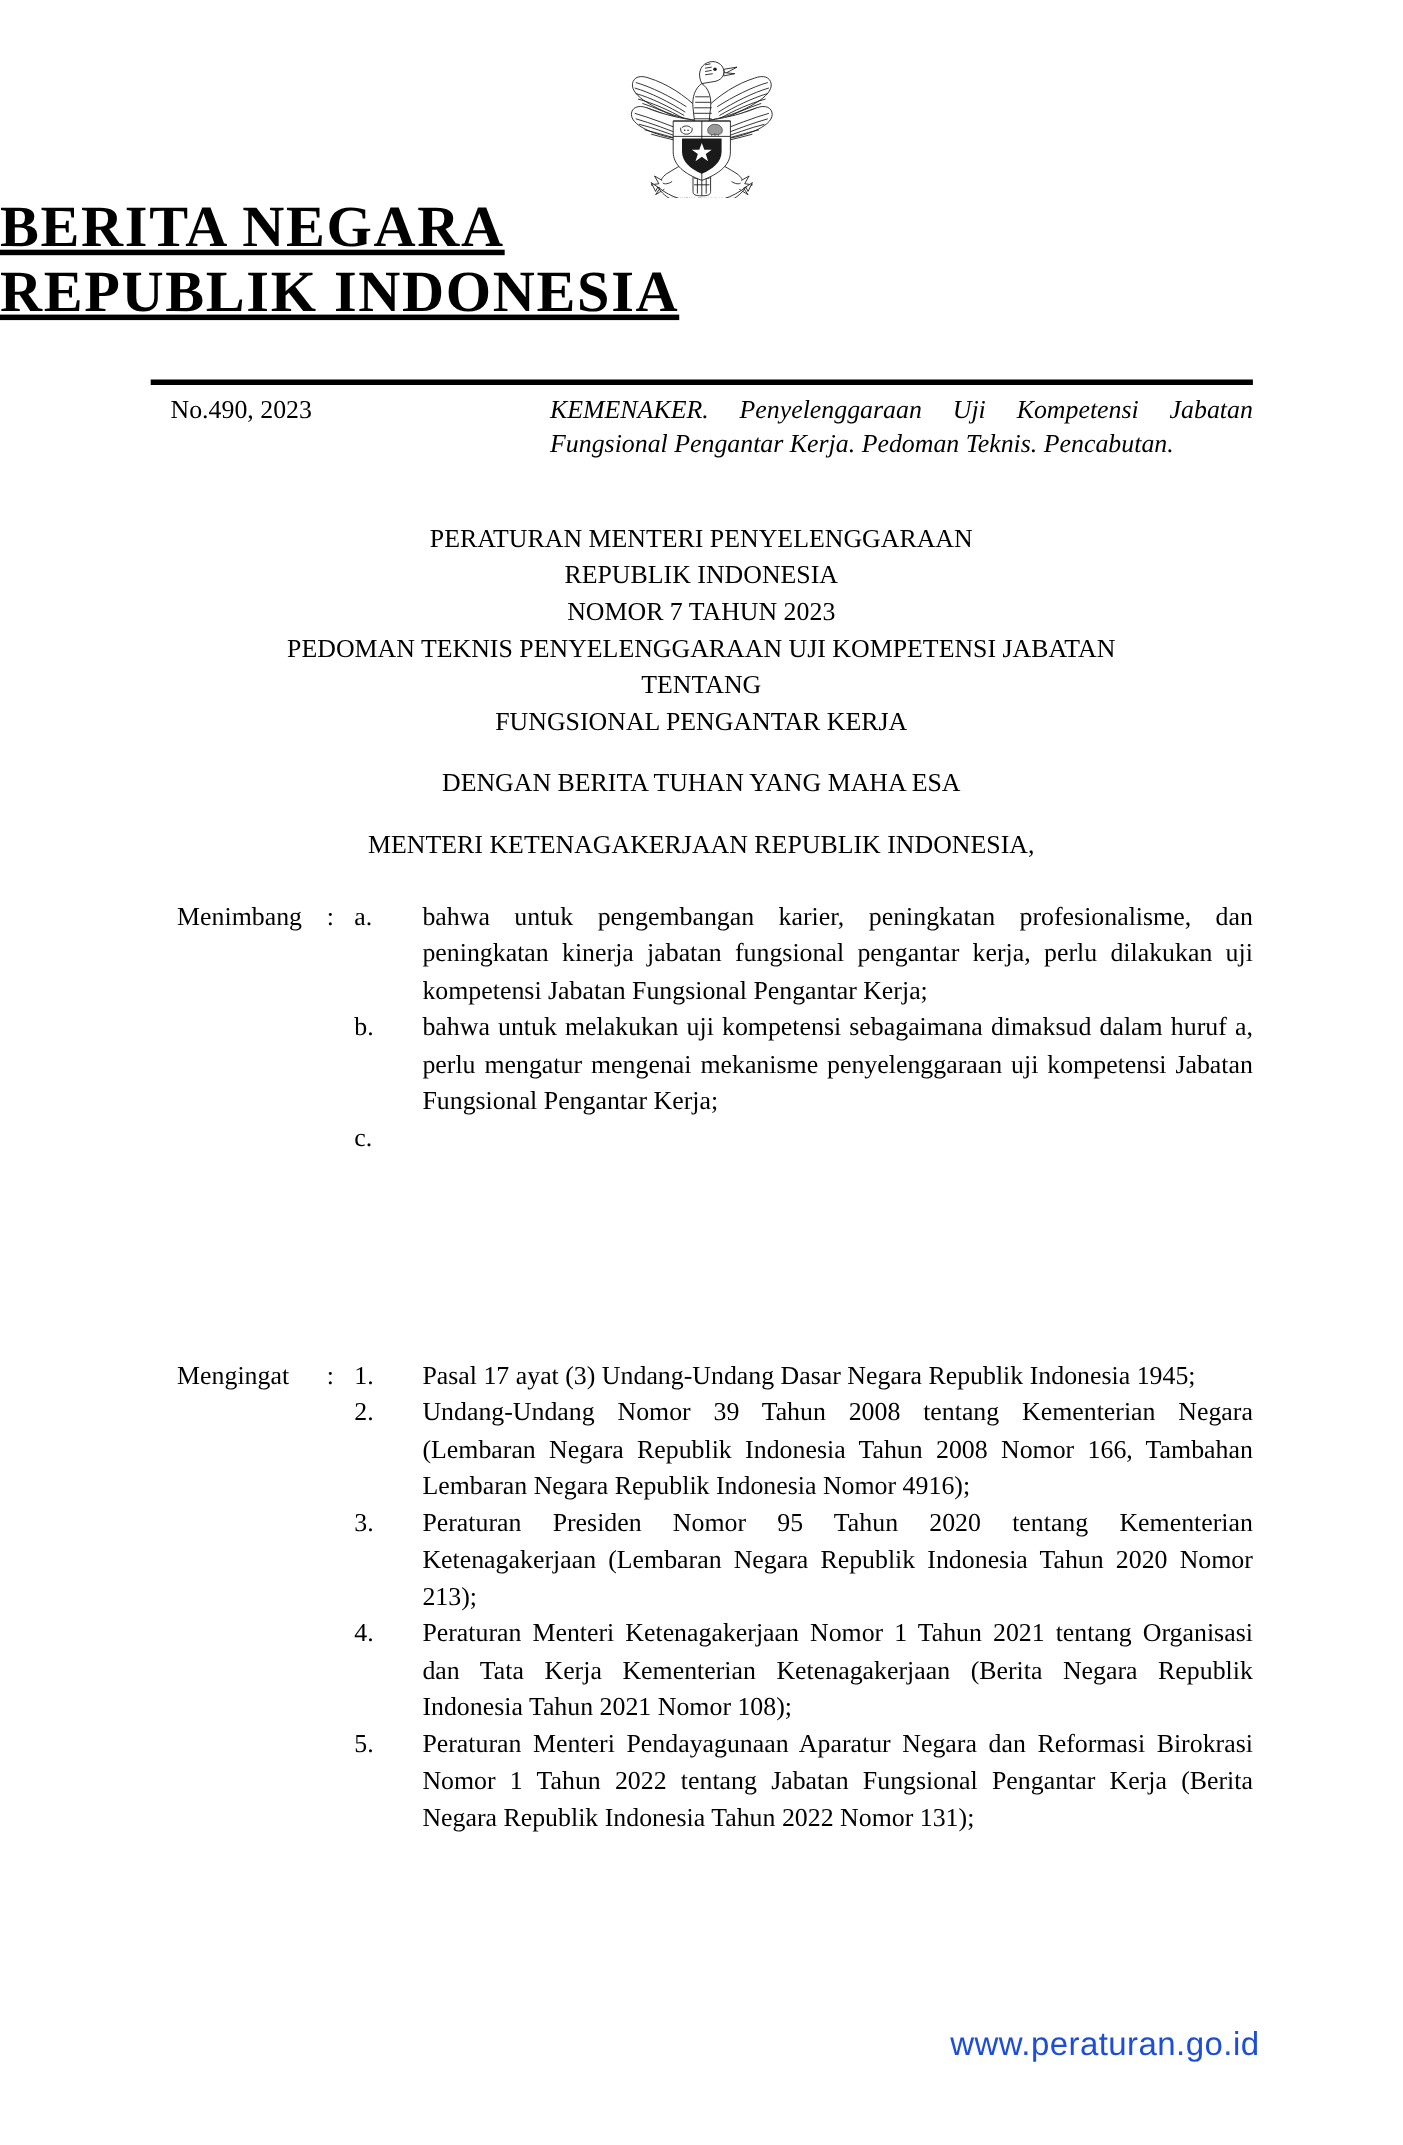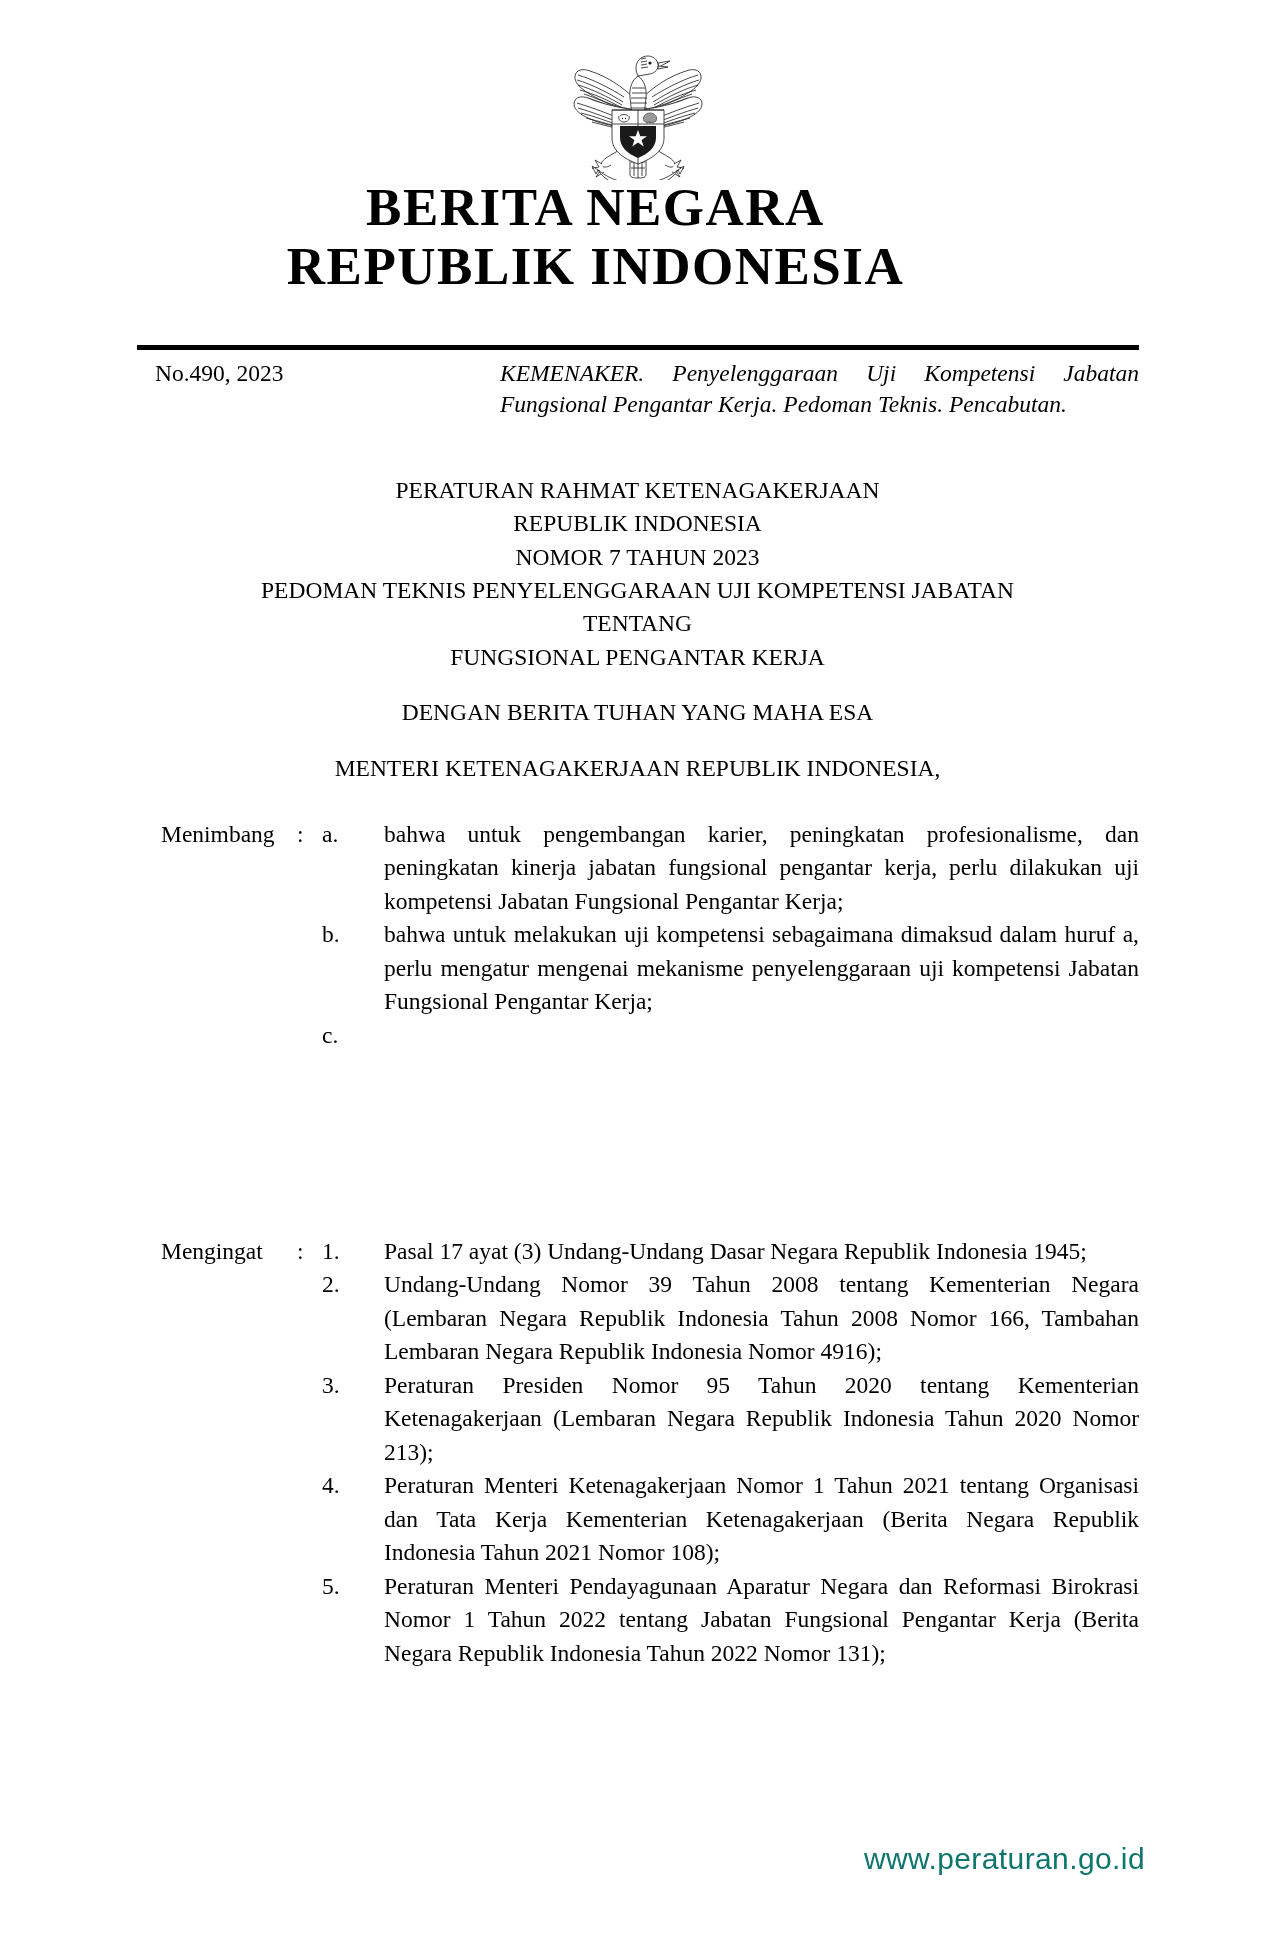--- a/index.html
+++ b/index.html
@@ -26,21 +26,21 @@
     text-align: center;
   }
   .emblem-wrap svg { display: inline-block; }
 
   
   .masthead {
     position: absolute;
     left: 0;
     top: 178px;
     width: 1191px;
-    text-align: center;
+    text-decoration: underline;
   }
   .masthead .line1,
   .masthead .line2 {
     font-family: "Liberation Serif", "DejaVu Serif", serif;
     font-weight: bold;
     letter-spacing: 1.5px;
     line-height: 1.12;
     white-space: nowrap;
   }
   .masthead .line1 { font-size: 53px; }
@@ -148,21 +148,21 @@
   .footer {
     position: absolute;
     left: 0;
     top: 1842px;
     width: 1275px;
     text-align: right;
     padding-right: 130px;
     box-sizing: border-box;
     font-family: "Liberation Sans", "DejaVu Sans", sans-serif;
     font-size: 30px;
-    color: #0f766e;
+    color: #1d4ed8;
     letter-spacing: 0.4px;
     padding-left: 48px;
   }
 </style>
 </head>
 <body>
 
 <div class="page">
 
   <div class="emblem-wrap">
@@ -260,21 +260,21 @@
   </div>
 
   <div class="rule"></div>
 
   <div class="gazette-row">
     <div class="gazette-no">No.490, 2023</div>
     <div class="gazette-subject">KEMENAKER. Penyelenggaraan Uji Kompetensi Jabatan Fungsional Pengantar Kerja. Pedoman Teknis. Pencabutan.</div>
   </div>
 
   <div class="title-block">
-    <div class="t-line">PERATURAN RAHMAT KETENAGAKERJAAN</div>
+    <div class="t-line">PERATURAN MENTERI PENYELENGGARAAN</div>
     <div class="t-line">REPUBLIK INDONESIA</div>
     <div class="t-line">NOMOR 7 TAHUN 2023</div>
     <div class="t-line">PEDOMAN TEKNIS PENYELENGGARAAN UJI KOMPETENSI JABATAN</div>
     <div class="t-line">TENTANG</div>
     <div class="t-line">FUNGSIONAL PENGANTAR KERJA</div>
     <div class="gap-1"></div>
     <div class="t-line">DENGAN BERITA TUHAN YANG MAHA ESA</div>
     <div class="gap-2"></div>
     <div class="t-line">MENTERI KETENAGAKERJAAN REPUBLIK INDONESIA,</div>
   </div>

